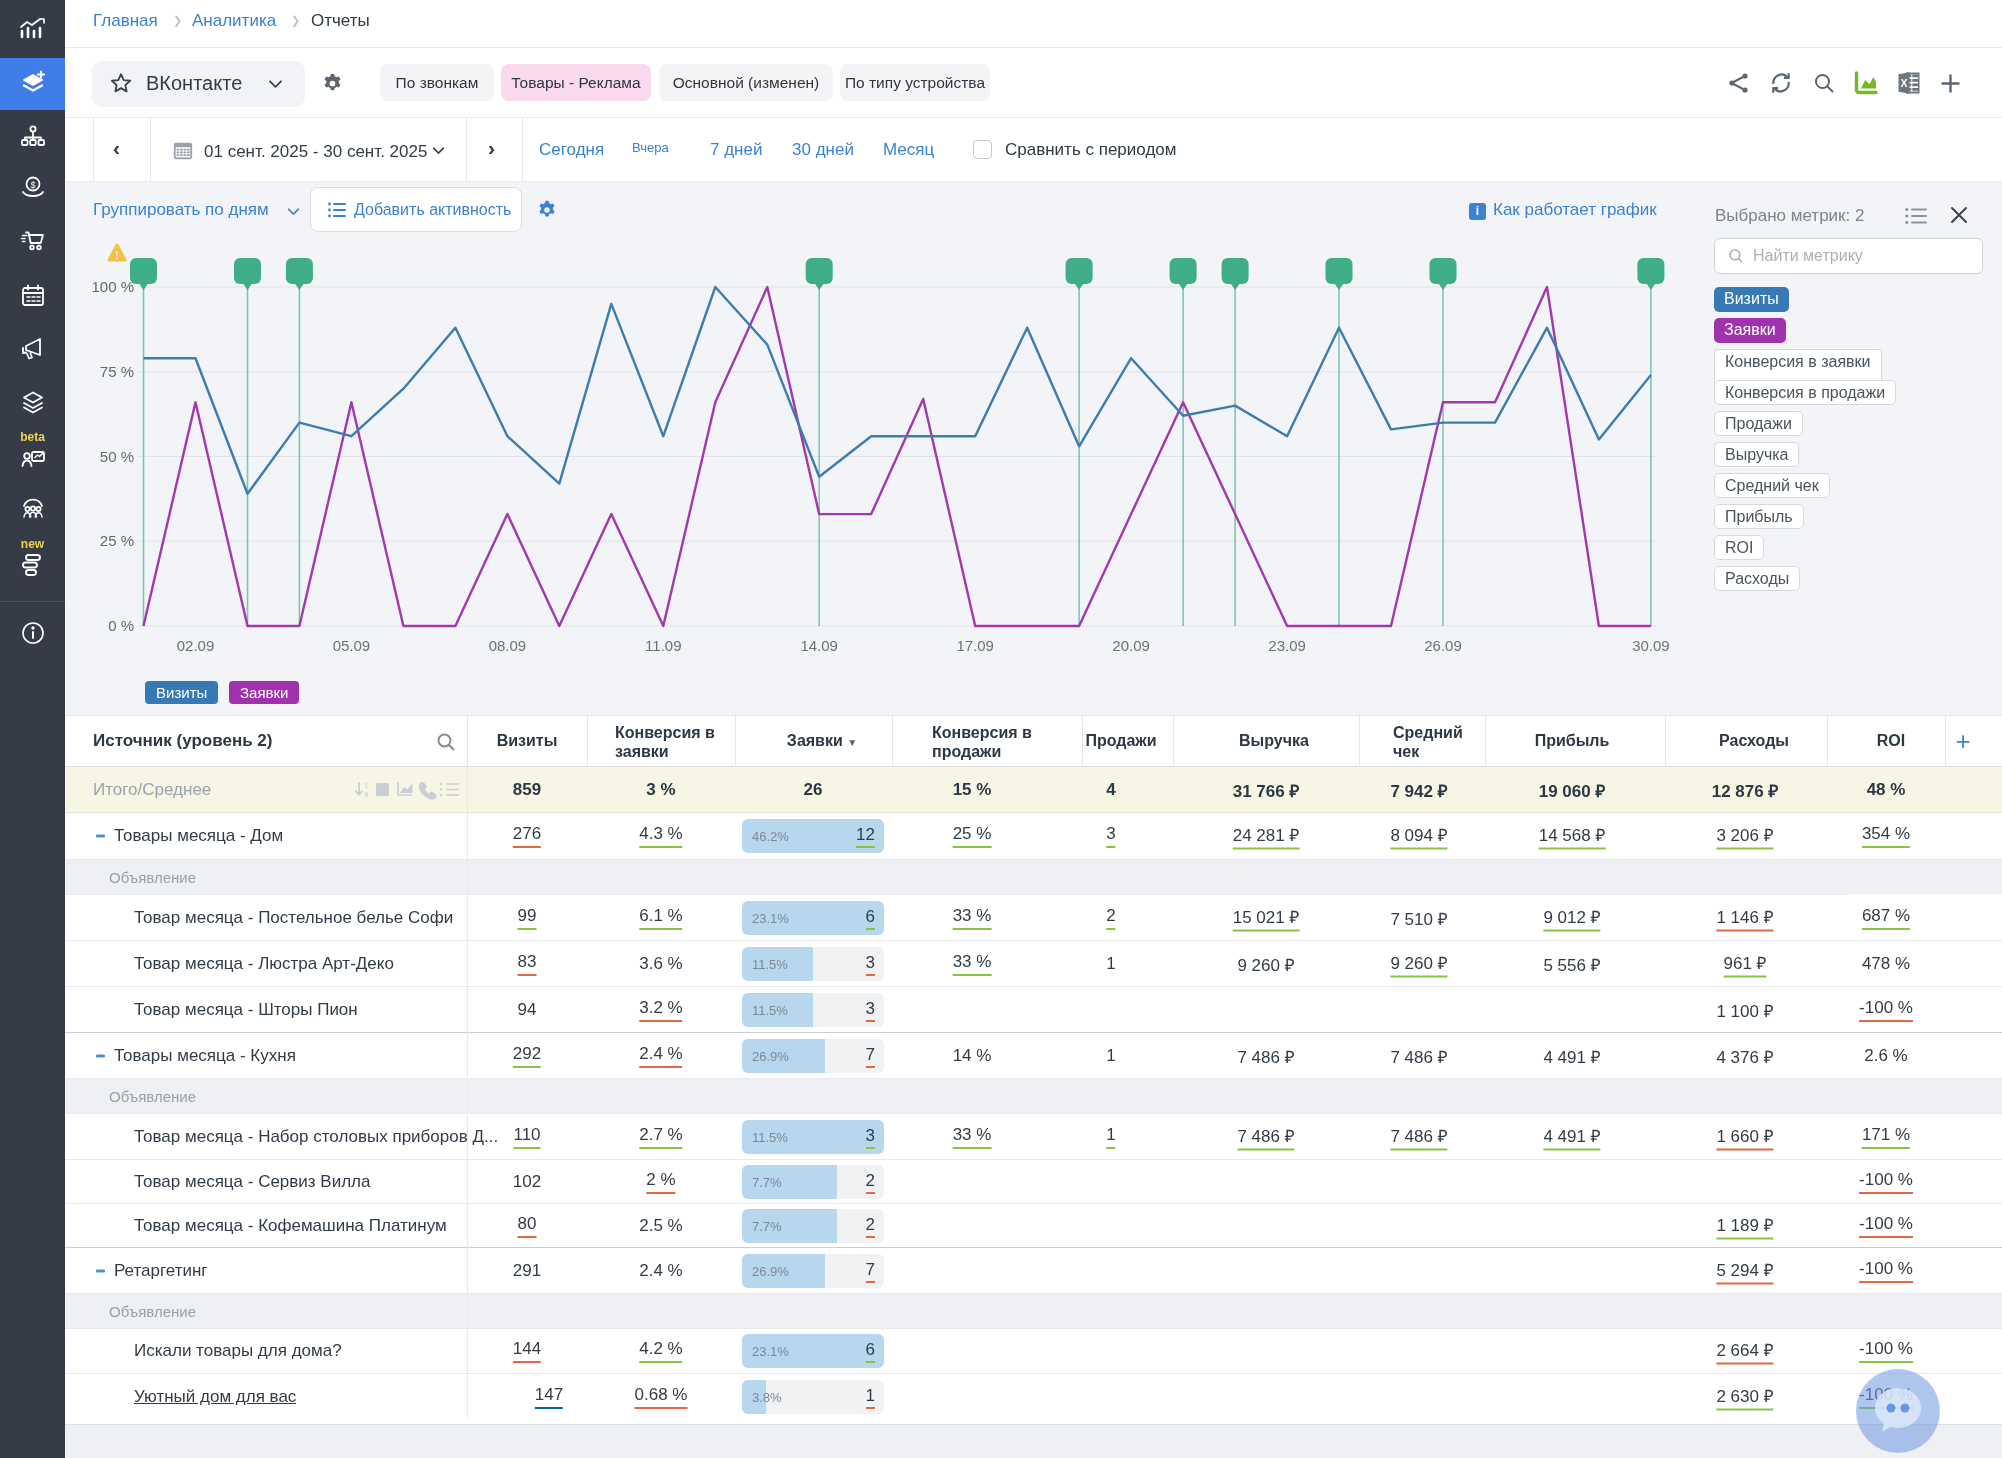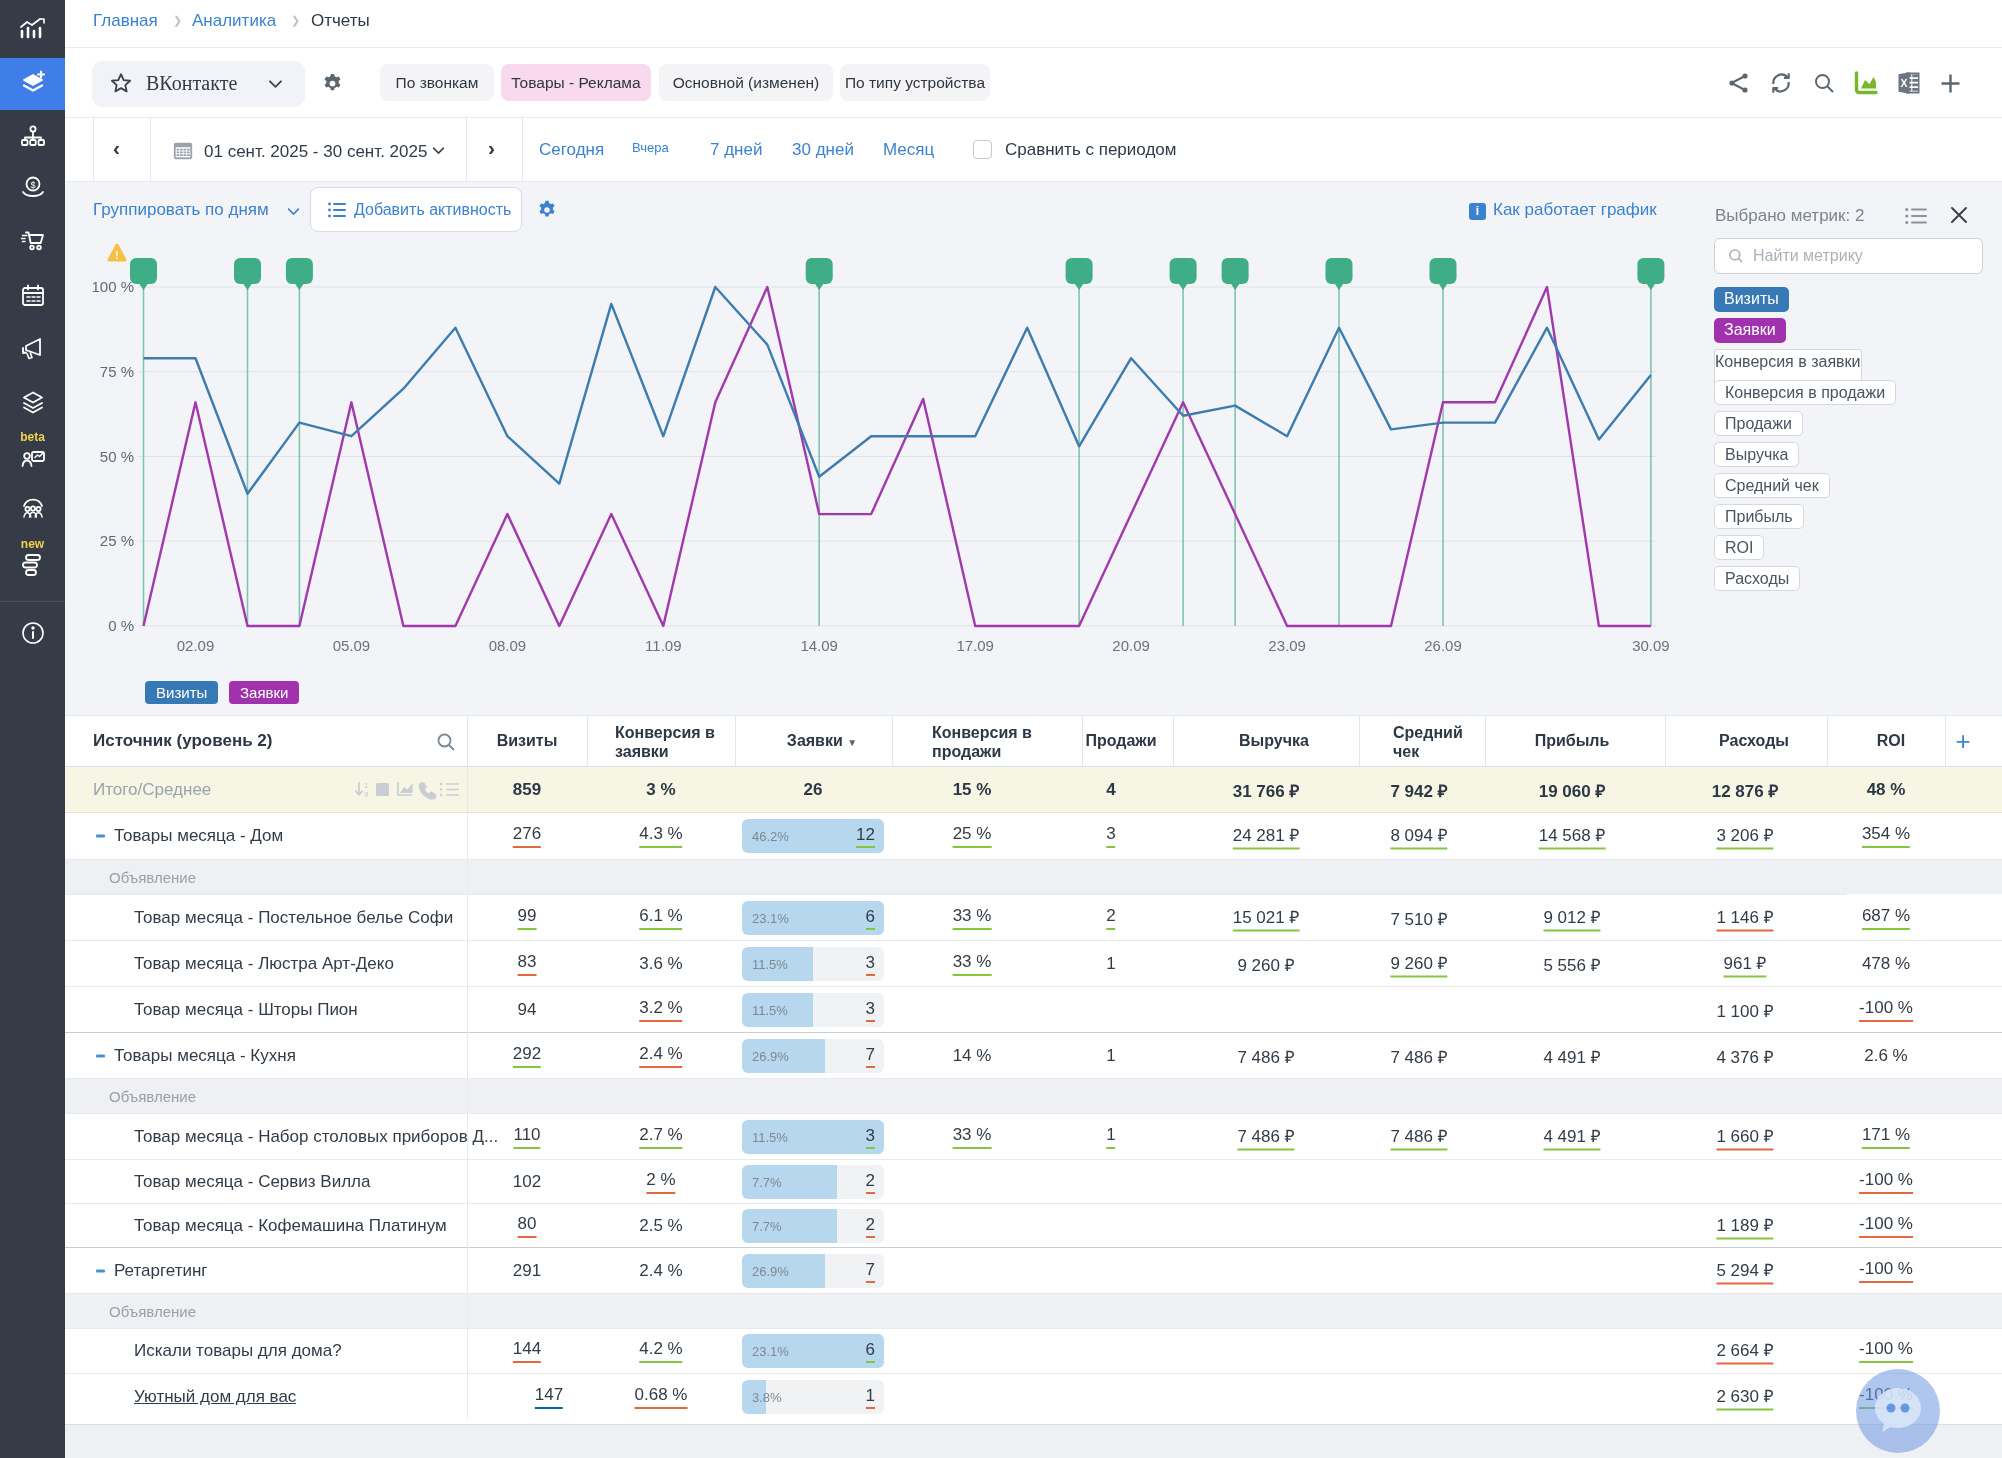--- a/index.html
+++ b/index.html
@@ -80,21 +80,21 @@
 <div class="abs" style="left:65px;top:0;width:1937px;height:48px;background:#fff;border-bottom:1px solid #e7e9ed;"></div>
 <div class="abs" style="left:93px;top:11px;font-size:17px;color:#3b82d0;">Главная</div>
 <div class="abs" style="left:173px;top:14px;font-size:11px;color:#bcc2c9;">❯</div>
 <div class="abs" style="left:192px;top:11px;font-size:17px;color:#3b82d0;">Аналитика</div>
 <div class="abs" style="left:291px;top:14px;font-size:11px;color:#bcc2c9;">❯</div>
 <div class="abs" style="left:311px;top:11px;font-size:17px;color:#2e3a46;">Отчеты</div>
 <div class="abs" style="left:92px;top:61px;width:213px;height:46px;background:#f1f3f9;border-radius:10px;"></div>
 <svg class="abs" style="left:108px;top:71px;" width="26" height="26" viewBox="0 0 24 24" fill="none" stroke="#39424d" stroke-width="1.7" stroke-linejoin="round">
     <path d="M12 3 l2.5 5.4 5.9 0.6 -4.4 4 1.2 5.8 -5.2 -3 -5.2 3 1.2 -5.8 -4.4 -4 5.9 -0.6 z"></path>
   </svg>
-<div class="abs" style="left:146px;top:72px;font-size:20px;color:#323c48;font-family:Liberation Serif, serif;">ВКонтакте</div>
+<div class="abs" style="left:146px;top:72px;font-size:20px;color:#323c48;">ВКонтакте</div>
 <svg class="abs" style="left:268px;top:79px;" width="15" height="11" viewBox="0 0 16 12" fill="none" stroke="#39424d" stroke-width="2" stroke-linecap="round">
     <path d="M2 2.5 l6 6 l6 -6"></path>
   </svg>
 <svg class="abs" style="left:321px;top:72px;" width="23" height="23" viewBox="0 0 24 24" fill="#5c6670">
     <path d="M10.3 2 h3.4 l0.5 2.4 a7.7 7.7 0 0 1 2 1.2 l2.4 -0.8 l1.7 3 l-1.9 1.6 a7.6 7.6 0 0 1 0 2.3 l1.9 1.6 l-1.7 3 l-2.4 -0.8 a7.7 7.7 0 0 1 -2 1.2 l-0.5 2.4 h-3.4 l-0.5 -2.4 a7.7 7.7 0 0 1 -2 -1.2 l-2.4 0.8 l-1.7 -3 l1.9 -1.6 a7.6 7.6 0 0 1 0 -2.3 l-1.9 -1.6 l1.7 -3 l2.4 0.8 a7.7 7.7 0 0 1 2 -1.2 z M12 9 a3 3 0 1 1 0 6 a3 3 0 0 1 0 -6 z" fill-rule="evenodd"></path>
   </svg>
 <div class="abs" style="left:380px;top:64px;width:114px;height:37px;background:#f4f4f6;border-radius:8px;text-align:center;line-height:37px;font-size:15.5px;color:#2e3640;white-space:nowrap;">По звонкам</div>
 <div class="abs" style="left:501px;top:64px;width:150px;height:37px;background:#f8d9ed;border-radius:8px;text-align:center;line-height:37px;font-size:15.5px;color:#2e3640;white-space:nowrap;">Товары - Реклама</div>
 <div class="abs" style="left:659px;top:64px;width:174px;height:37px;background:#f4f4f6;border-radius:8px;text-align:center;line-height:37px;font-size:15.5px;color:#2e3640;white-space:nowrap;">Основной (изменен)</div>
 <div class="abs" style="left:840px;top:64px;width:150px;height:37px;background:#f4f4f6;border-radius:8px;text-align:center;line-height:37px;font-size:15.5px;color:#2e3640;white-space:nowrap;">По типу устройства</div>
@@ -239,21 +239,21 @@
     <path d="M2 2 L16 16 M16 2 L2 16"></path>
   </svg>
 <div class="abs" style="left:1714px;top:238px;width:269px;height:36px;background:#fff;border:1px solid #ccd1d7;border-radius:6px;"></div>
 <svg class="abs" style="left:1727px;top:247px;" width="18" height="18" viewBox="0 0 24 24" fill="none" stroke="#a9b2ba" stroke-width="2.2">
     <circle cx="10.5" cy="10.5" r="6.5"></circle>
     <path d="M15.5 15.5 L20 20"></path>
   </svg>
 <div class="abs" style="left:1753px;top:247px;font-size:16px;color:#a9b2ba;">Найти метрику</div>
 <div class="abs" style="left:1714px;top:287px;height:25px;background:#3679b5;color:#fff;font-size:16px;border-radius:5px;padding:0 10px;line-height:24px;white-space:nowrap;display:inline-block;">Визиты</div>
 <div class="abs" style="left:1714px;top:318px;height:25px;background:#a032ad;color:#fff;font-size:16px;border-radius:5px;padding:0 10px;line-height:24px;white-space:nowrap;display:inline-block;">Заявки</div>
-<div class="abs" style="left:1714px;top:349px;height:43px;background:#fff;border:1px solid #d5d9de;color:#4a545e;font-size:16px;border-radius:3px;padding:0 0;line-height:24px;white-space:nowrap;display:inline-block;">Конверсия в заявки</div>
+<div class="abs" style="left:1714px;top:349px;height:43px;background:#fff;border:1px solid #d5d9de;color:#4a545e;font-size:16px;border-radius:3px;padding:0 10px;line-height:24px;white-space:nowrap;display:inline-block;">Конверсия в заявки</div>
 <div class="abs" style="left:1714px;top:380px;height:25px;background:#fff;border:1px solid #d5d9de;color:#4a545e;font-size:16px;border-radius:5px;padding:0 10px;line-height:24px;white-space:nowrap;display:inline-block;">Конверсия в продажи</div>
 <div class="abs" style="left:1714px;top:411px;height:25px;background:#fff;border:1px solid #d5d9de;color:#4a545e;font-size:16px;border-radius:5px;padding:0 10px;line-height:24px;white-space:nowrap;display:inline-block;">Продажи</div>
 <div class="abs" style="left:1714px;top:442px;height:25px;background:#fff;border:1px solid #d5d9de;color:#4a545e;font-size:16px;border-radius:5px;padding:0 10px;line-height:24px;white-space:nowrap;display:inline-block;">Выручка</div>
 <div class="abs" style="left:1714px;top:473px;height:25px;background:#fff;border:1px solid #d5d9de;color:#4a545e;font-size:16px;border-radius:5px;padding:0 10px;line-height:24px;white-space:nowrap;display:inline-block;">Средний чек</div>
 <div class="abs" style="left:1714px;top:504px;height:25px;background:#fff;border:1px solid #d5d9de;color:#4a545e;font-size:16px;border-radius:5px;padding:0 10px;line-height:24px;white-space:nowrap;display:inline-block;">Прибыль</div>
 <div class="abs" style="left:1714px;top:535px;height:25px;background:#fff;border:1px solid #d5d9de;color:#4a545e;font-size:16px;border-radius:5px;padding:0 10px;line-height:24px;white-space:nowrap;display:inline-block;">ROI</div>
 <div class="abs" style="left:1714px;top:566px;height:25px;background:#fff;border:1px solid #d5d9de;color:#4a545e;font-size:16px;border-radius:5px;padding:0 10px;line-height:24px;white-space:nowrap;display:inline-block;">Расходы</div>
 <div style="position:absolute;left:65px;top:715px;width:1937px;height:52px;background:#fff;border-top:1px solid #e3e6ea;border-bottom:1px solid #dadde2;box-sizing:border-box;">
 <div style="position:absolute;left:28px;top:50%;transform:translateY(-50%);font-size:17px;font-weight:bold;color:#2c3845;">Источник (уровень 2)</div>
 <svg width="20" height="20" viewBox="0 0 20 20" style="position:absolute;left:371px;top:16px;">

